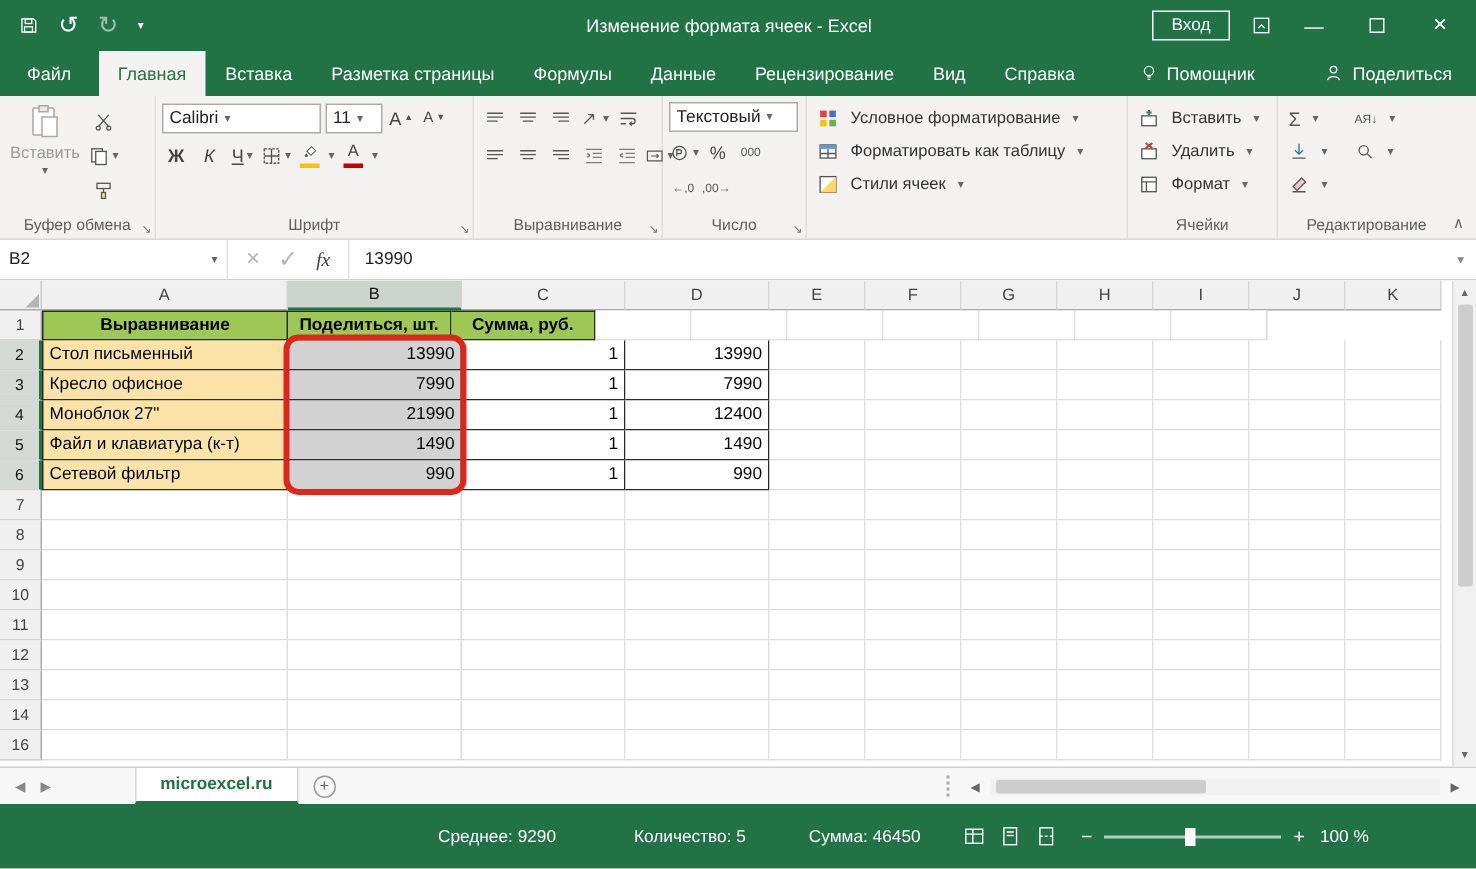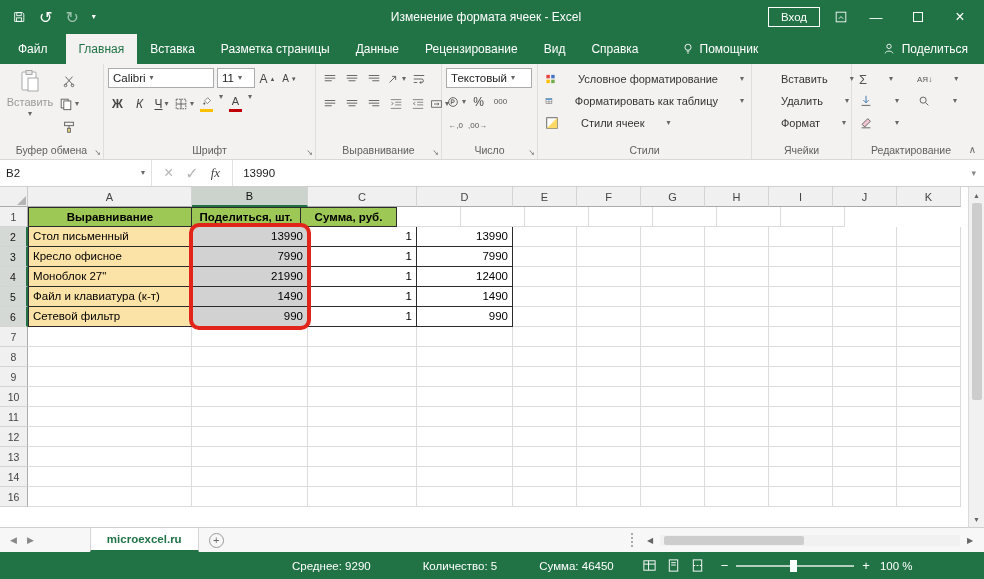--- a/index.html
+++ b/index.html
@@ -23,29 +23,29 @@
   .rtab.file{padding:0 18px}
   .rtab.active{background:#f3f2f1;color:var(--green)}
   .rtab.assist{gap:5px;margin-left:16px}
   .share{margin-left:auto;display:flex;align-items:center;gap:6px;padding:0 16px;font-size:12px}
   
   .ribbon{height:96px;background:#f3f2f1;border-bottom:1px solid #d8d8d8;display:flex;flex:0 0 auto;position:relative}
   .rgroup{border-right:1px solid #dedede;display:flex;flex-direction:column;position:relative;padding:4px 4px 0 4px}
   .rg-content{flex:1}
   .rg-label{height:17px;font-size:10.5px;color:#5f5f5f;text-align:center;line-height:16px;white-space:nowrap}
   .launcher{position:absolute;right:2px;bottom:2px;font-size:8px;color:#777}
-  .rrow{display:flex;align-items:flex-start;gap:3px}
+  .rrow{display:flex;align-items:center;gap:3px}
   .rbtn{min-width:19px;height:21px;display:flex;align-items:center;justify-content:center;gap:2px;color:#444;font-size:12px}
   .combo{background:#fff;border:1px solid #ababab;height:20px;display:flex;align-items:center;padding:0 4px;font-size:11.5px;color:#222;gap:4px}
   .paste-big{width:52px;display:flex;flex-direction:column;align-items:center;justify-content:center;gap:2px;color:#9a9a9a;font-size:11px}
   .minicol{display:flex;flex-direction:column;justify-content:flex-start;gap:2px;padding-top:2px}
   .bletter{font-weight:bold}.iletter{font-style:italic}.uletter{text-decoration:underline}
   .colorbtn{display:flex;flex-direction:column;align-items:center;justify-content:center;line-height:1}
   .colorbar{width:13px;height:3px;margin-top:1px}
-  .ritem{display:flex;align-items:center;gap:22px;height:22px;font-size:11px;color:#333;padding:0 3px;white-space:nowrap}
+  .ritem{display:flex;align-items:center;gap:8px;height:22px;font-size:11px;color:#333;padding:0 3px;white-space:nowrap}
   .mini-t{font-size:8px;color:#555;white-space:nowrap}
   .collapse{position:absolute;right:8px;bottom:4px;color:#666;font-size:10px}
   
   .fbar{height:27px;background:#fff;border-bottom:1px solid #cfcfcf;display:flex;align-items:center;flex:0 0 auto}
   .namebox{width:152px;height:100%;display:flex;align-items:center;padding:0 6px;font-size:11.5px;color:#222;border-right:1px solid #e1e1e1}
   .namebox .drop{margin-left:auto}
   .fbtns{display:flex;align-items:center;gap:12px;padding:0 12px;border-right:1px solid #e1e1e1;height:100%}
   .fx{font-family:"Liberation Serif",serif;font-style:italic;font-size:13px;color:#444}
   .fval{flex:1;font-size:11.5px;color:#222;padding-left:10px}
   .fexpand{padding:0 8px;color:#888;font-size:9px}
@@ -79,21 +79,21 @@
   .snav{display:flex;align-items:center;gap:10px;padding:0 10px;color:#888;font-size:9px}
   .stab{display:flex;align-items:center;padding:0 16px;margin-left:46px;background:#fff;border-left:1px solid #d5d5d5;border-right:1px solid #d5d5d5;border-bottom:2px solid var(--green);color:var(--green);font-weight:bold}
   .addsheet{display:flex;align-items:center;padding:0 10px}
   .addsheet b{width:15px;height:15px;border:1px solid #9a9a9a;border-radius:50%;color:#666;font-size:11px;line-height:13px;text-align:center;font-weight:normal}
   .hsb{margin-left:auto;display:flex;align-items:center;gap:2px;padding-right:6px}
   .hsplit{width:5px;height:14px;border-left:2px dotted #aaa;margin-right:4px}
   .hsb .arr{width:16px;text-align:center;color:#666;font-size:8px}
   .htrack{width:300px;height:11px;background:#f1f1f1;position:relative}
   .hthumb{position:absolute;left:4px;top:1px;width:140px;height:9px;background:#cdcdcd;border-radius:2px}
   
-  .statusbar{height:27px;background:var(--green);color:#fff;display:flex;align-items:center;font-size:11.5px;flex:0 0 auto;padding:0 10px;overflow:hidden}
+  .statusbar{height:43px;background:var(--green);color:#fff;display:flex;align-items:center;font-size:11.5px;flex:0 0 auto;padding:0 10px;overflow:hidden}
   .sb-spacer{width:282px}
   .sb-stat{white-space:nowrap}
   .views{display:flex;align-items:center;gap:9px;margin:0 16px 0 28px}
   .views .ic{width:15px;height:15px}
   .zoomctl{display:flex;align-items:center;gap:8px}
   .ztrack{width:118px;height:2px;background:rgba(255,255,255,.65);position:relative}
   .zthumb{position:absolute;left:54px;top:-5px;width:7px;height:12px;background:#fff}
   .zsign{font-size:13px}
   .zpct{margin-left:10px;margin-right:6px;white-space:nowrap}
   .avg-gap{margin-right:52px}.cnt-gap{margin-right:42px}
@@ -129,20 +129,21 @@
       <span class="winbtn"><span class="maxbox"></span></span>
       <span class="winbtn" style="font-size:16px">×</span>
     </div>
   </div>
 
   <div class="tabsrow">
     <div class="rtab file">Файл</div>
     <div class="rtab active">Главная</div>
     <div class="rtab">Вставка</div>
     <div class="rtab">Разметка страницы</div>
+    <div class="rtab">Формулы</div>
     <div class="rtab">Данные</div>
     <div class="rtab">Рецензирование</div>
     <div class="rtab">Вид</div>
     <div class="rtab">Справка</div>
     <div class="rtab assist">
       <span>
           <svg class="ic" viewBox="0 0 16 16" fill="none">
             <circle cx="8" cy="6" r="3.5" stroke="#fff"></circle>
             <path d="M6.5 10.5h3M7 12.5h2" stroke="#fff"></path>
           </svg>
@@ -381,21 +382,20 @@
         </div>
         <div class="ritem">
           <svg class="ic" viewBox="0 0 16 16">
               <rect x="2" y="2" width="12" height="12" stroke="#555" fill="#fff"></rect>
               <path d="M2 14L14 2V14z" fill="#FFD966"></path>
             </svg>
           <span>Стили ячеек</span>
             <span class="drop">▾</span>
         </div>
       </div>
-      <div class="rg-label">Стили</div>
     </div>
 
     <div class="rgroup" style="width:100px">
       <div class="rg-content">
         <div class="ritem">
           <svg class="ic" viewBox="0 0 16 16" fill="none">
               <rect x="2.5" y="6" width="11" height="7.5" stroke="#555" fill="#fff"></rect>
               <path d="M8 1.5v4M6 3.5h4" stroke="#2E8B2E" stroke-width="1.5"></path>
             </svg>
           <span>Вставить</span>

